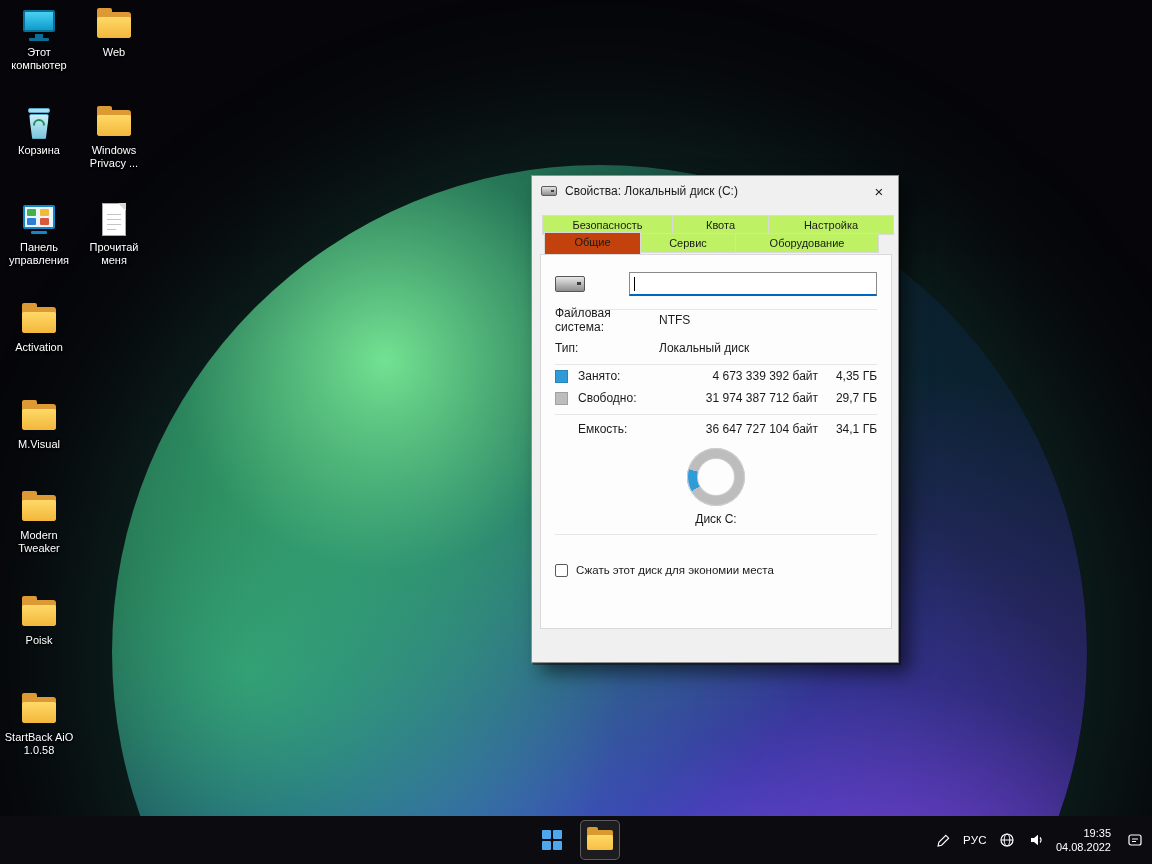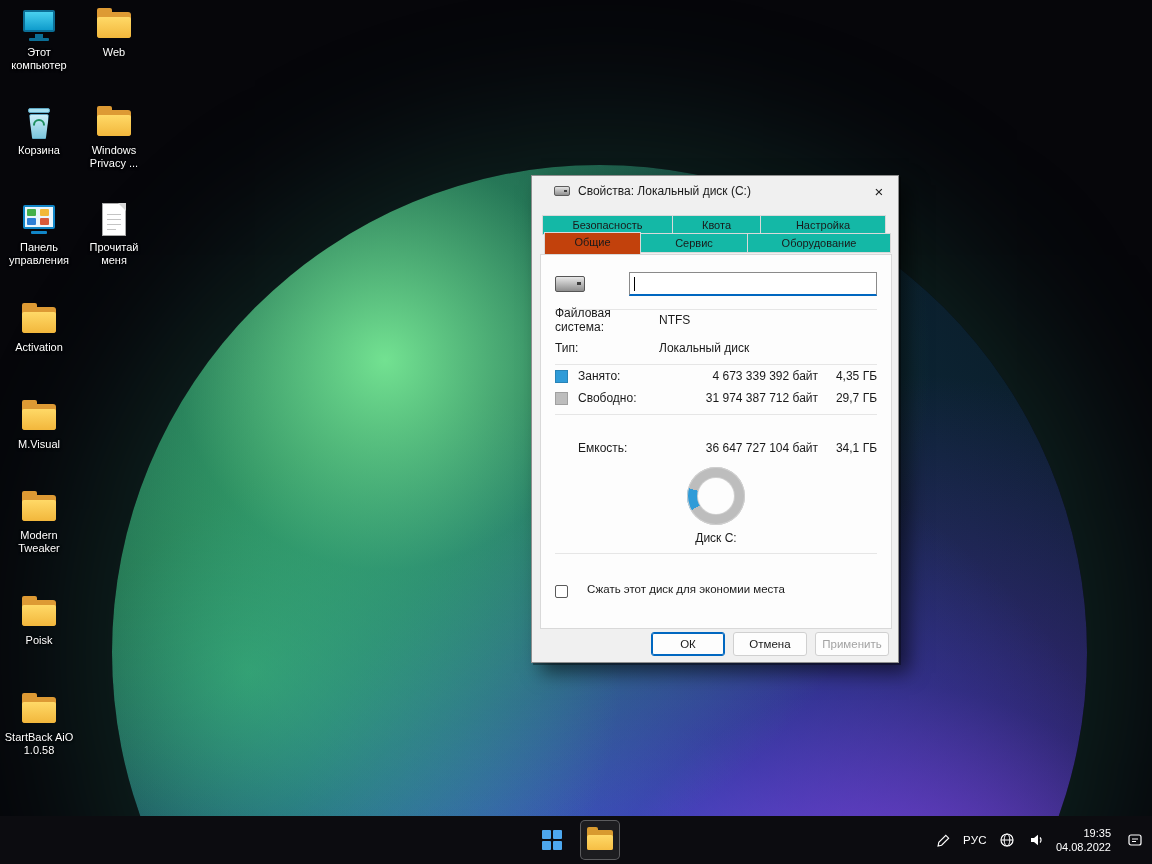--- a/index.html
+++ b/index.html
@@ -44,31 +44,31 @@
   .ic-cpanel .base { position:absolute; left:12px; top:28px; width:16px; height:3px; background:#1186c8; border-radius:1px; }
   
   .ic-doc .page { position:absolute; left:8px; top:0; width:24px; height:33px; background:#fff; border:1px solid #a8a8a8;
     background-image:linear-gradient(#c4c4c4,#c4c4c4),linear-gradient(#c4c4c4,#c4c4c4),linear-gradient(#c4c4c4,#c4c4c4),linear-gradient(#c4c4c4,#c4c4c4);
     background-repeat:no-repeat; background-size:14px 1px,14px 1px,14px 1px,9px 1px; background-position:4px 10px,4px 15px,4px 20px,4px 25px; }
   .ic-doc .fold { position:absolute; right:8px; top:0; width:0; height:0; border-top:8px solid #d8d8d8; border-left:8px solid transparent; }
 
   
   .dialog { position:absolute; left:531px; top:175px; width:368px; height:488px; background:#f0f0f0; border:1px solid #8f8f8f; z-index:5;
     box-shadow:10px 10px 18px rgba(0,0,0,.55), 2px 2px 0 rgba(0,0,0,.35); font-size:12px; color:#1a1a1a; }
-  .titlebar { height:30px; display:flex; align-items:center; padding:0 0 0 22px; }
+  .titlebar { height:30px; display:flex; align-items:center; padding:0 0 0 9px; }
   .t-ic { width:16px; height:10px; border-radius:2px; background:linear-gradient(180deg,#e3e3e3,#8f8f8f); border:1px solid #5c5c5c; margin-right:8px; position:relative; }
   .t-ic::after { content:""; position:absolute; right:2px; top:3px; width:3px; height:2px; background:#3f3f3f; }
   .t-text { font-size:12px; }
   .t-close { margin-left:auto; width:38px; height:30px; display:flex; align-items:center; justify-content:center; font-size:15px; cursor:default; }
 
   .tabs-back { position:absolute; left:10px; top:39px; display:flex; z-index:1; }
   .tabs-front { position:absolute; left:12px; top:57px; display:flex; z-index:2; }
-  .tab { font-size:11px; height:20px; line-height:18px; text-align:center; background:#14b8a6; border:1px solid #d9d9d9; margin-right:-1px; }
-  .w-sec{width:131px} .w-quota{width:89px} .w-settings{width:126px}
-  .w-general{width:97px} .w-service{width:108px} .w-hardware{width:144px}
+  .tab { font-size:11px; height:20px; line-height:18px; text-align:center; background:#bef264; border:1px solid #d9d9d9; margin-right:-1px; }
+  .w-sec{width:131px} .w-quota{width:97px} .w-settings{width:126px}
+  .w-general{width:97px} .w-service{width:96px} .w-hardware{width:144px}
   .tab.active { background:#c2410c; border-bottom:none; height:22px; position:relative; top:-1px; z-index:3; }
 
   .tab-panel { position:absolute; left:8px; top:78px; width:352px; height:375px; background:#fdfdfd; border:1px solid #d9d9d9; padding:14px 14px 0 14px; z-index:1; }
   .sep { height:1px; background:#e6e6e6; }
 
   .vol-row { display:flex; align-items:center; height:26px; margin-top:2px; }
   .drive-ic { width:30px; height:16px; border-radius:2px; background:linear-gradient(180deg,#e8e8e8,#8d8d8d); border:1px solid #565656; position:relative; flex:none; }
   .drive-ic::after { content:""; position:absolute; right:3px; top:5px; width:4px; height:3px; background:#3d3d3d; }
   .vol-input-wrap { flex:1; margin-left:44px; position:relative; }
   .vol-input { width:100%; height:24px; border:1px solid #8a8a8a; border-bottom:2px solid #0067c0; background:#fff; font:inherit; padding:0 4px; outline:none; }
@@ -82,21 +82,21 @@
   .sw.ghost { visibility:hidden; }
   .u-lbl { width:90px; }
   .u-bytes { width:150px; text-align:right; }
   .u-size { flex:1; text-align:right; }
 
   .donut-wrap { display:flex; justify-content:center; margin-top:8px; }
   .donut { width:58px; height:58px; border-radius:50%; position:relative; box-shadow:0 0 0 1px #cfcfcf inset; }
   .donut::after { content:""; position:absolute; inset:11px; border-radius:50%; background:#fdfdfd; box-shadow:0 0 0 1px #cfcfcf; }
   .disk-caption { text-align:center; margin-top:6px; height:16px; }
 
-  .chk-row { display:flex; gap:19px; align-items:flex-end; font-size:11.5px; line-height:1.35; }
+  .chk-row { display:flex; gap:8px; align-items:flex-start; font-size:11.5px; line-height:1.35; }
   .chk { width:13px; height:13px; border:1px solid #5a5a5a; border-radius:2px; background:#fff; flex:none; margin-top:1px; position:relative; }
   .chk.checked { background:#0067c0; border-color:#0067c0; }
   .chk.checked::after { content:""; position:absolute; left:4px; top:1px; width:3px; height:7px; border:solid #fff; border-width:0 2px 2px 0; transform:rotate(40deg); }
 
   .dlg-buttons { position:absolute; right:9px; bottom:6px; display:flex; gap:8px; }
   .btn { width:74px; height:24px; font-size:11.5px; font-family:inherit; background:#fdfdfd; border:1px solid #d0d0d0; border-radius:3px; color:#1a1a1a; }
   .btn-ok { border:1px solid #0067c0; box-shadow:inset 0 0 0 1px #0067c0; }
   .btn-apply { color:#a3a3a3; }
 
   
@@ -255,44 +255,39 @@
       <span class="u-size">4,35 ГБ</span>
     </div>
     <div class="u-row">
       <span class="sw" style="background: rgb(189, 189, 189);"></span>
       <span class="u-lbl">Свободно:</span>
       <span class="u-bytes">31 974 387 712 байт</span>
       <span class="u-size">29,7 ГБ</span>
     </div>
     <div class="sep" style="margin-top:5px;"></div>
 
-    <div class="u-row" style="margin-top:22px;justify-content:center;">
+    <div class="u-row" style="margin-top:3px;justify-content:center;">
       <span class="sw ghost"></span>
       <span class="u-lbl">Емкость:</span>
       <span class="u-bytes">36 647 727 104 байт</span>
       <span class="u-size">34,1 ГБ</span>
     </div>
 
     <div class="donut-wrap">
       <div class="donut" style="background: conic-gradient(from 240deg, rgb(47, 155, 216) 0deg, rgb(47, 155, 216) 46.08deg, rgb(189, 189, 189) 46.08deg, rgb(189, 189, 189) 360deg);"></div>
     </div>
     <div class="disk-caption">Диск C:</div>
     <div class="sep" style="margin-top:6px;"></div>
 
     <div class="chk-row" style="margin-top:28px;">
       <span class="chk"></span>
       <span>Сжать этот диск для экономии места</span>
     </div>
   </div>
 
-  <div class="dlg-buttons">
-    <button class="btn btn-ok">ОК</button>
-    <button class="btn">Отмена</button>
-    <button class="btn btn-apply" disabled="">Применить</button>
-  </div>
 </div>
 
 <div class="taskbar">
   <div class="tb-center">
     <div class="tb-btn">
       <div class="win-logo">
           <i></i>
           <i></i>
           <i></i>
           <i></i>

